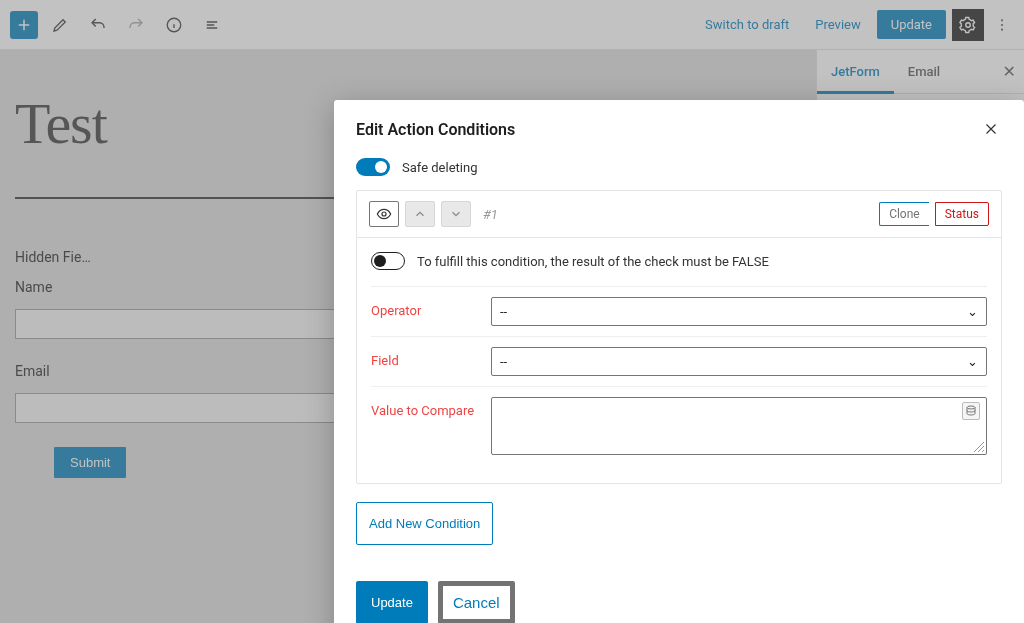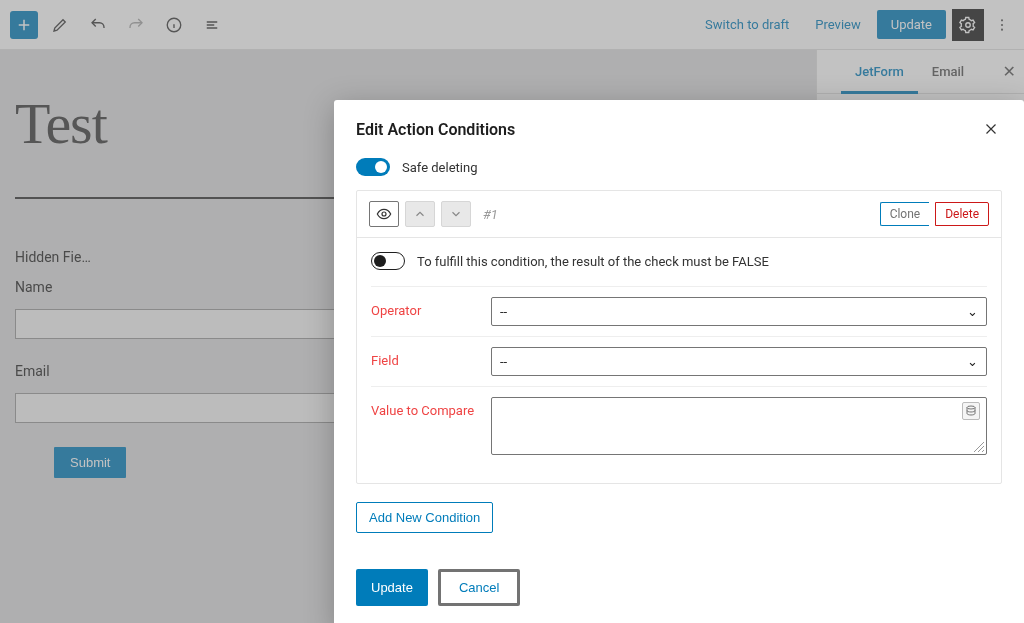--- a/index.html
+++ b/index.html
@@ -23,21 +23,21 @@
 .page-title { font-size: 58px; font-weight: 300; color: #3b3b3b; margin-left: 10px; margin-bottom: 40px; font-family: Georgia, serif; letter-spacing: -1px; }
 .divider { border-top: 2px solid #333; margin: 0 10px 50px 10px; }
 .form-preview { margin-left: 10px; }
 .field-label { font-size: 14px; color: #252525; margin-bottom: 14px; }
 .fake-input { width: 100%; max-width: 770px; height: 30px; background: #f5f5f5; border: 1px solid #999; margin-bottom: 24px; }
 .submit-btn { background: #007cba; color: #ffffff; padding: 8px 16px; border: none; border-radius: 1px; cursor: pointer; font-size: 13px; margin-left: 39px; }
 .corner-add { position: absolute; right: 10px; bottom: 48px; width: 24px; height: 24px; background: #1e1e1e; color:#fff; display:flex; align-items:center; justify-content:center; }
 
 
 .sidebar { width: 208px; background: #fff; border-left: 1px solid #e0e0e0; overflow-y: auto; font-size: 13px; }
-.sb-tabs { display: flex; border-bottom: 1px solid #e0e0e0; position: relative; padding-left: 24px; }
+.sb-tabs { display: flex; border-bottom: 1px solid #e0e0e0; position: relative; }
 .sb-tab { padding: 14px 14px 12px 14px; cursor: pointer; color: #555; font-weight: 500; }
 .sb-tab.active { color: #007cba; border-bottom: 3px solid #007cba; margin-bottom: -1px; }
 .sb-close { position: absolute; right: 8px; top: 12px; cursor: pointer; font-size: 16px; color: #555; }
 .sb-panel { border-bottom: 1px solid #e3e3e3; padding: 13px 14px; display: flex; justify-content: space-between; align-items: center; cursor: pointer; }
 .sb-panel-title { font-weight: 500; color: #1e1e1e; }
 .chev { color: #555; }
 .sb-panel-body { padding: 0 14px 16px 14px; }
 .action-select { width: 118px; border: 1px solid #949494; padding: 5px 6px; font-size: 12px; display: inline-flex; align-items: center; justify-content: space-between; border-radius: 2px; }
 .action-row { display: flex; align-items: center; gap: 8px; margin-top: 2px; }
 .action-icons { display: flex; gap: 10px; color: #555; }
@@ -73,25 +73,25 @@
 .cond-toggle-row { display:flex; align-items:center; gap: 12px; margin-bottom: 16px; }
 .form-row { display: flex; align-items: flex-start; padding: 10px 0; border-top: 1px solid #eee; }
 .form-row:first-of-type { border-top: 1px solid #eee; }
 .form-lbl { width: 120px; padding-top: 6px; font-size: 13px; color: #ef4444; }
 .form-ctl { flex: 1; }
 .select-box { width: 100%; border: 1px solid #757575; padding: 6px 8px; display: flex; justify-content: space-between; align-items: center; border-radius: 2px; font-size: 13px; cursor:pointer; }
 .textarea-box { width: 100%; min-height: 58px; border: 1px solid #757575; border-radius: 2px; position: relative; padding: 6px; resize: both; }
 .db-icon { position: absolute; right: 6px; top: 4px; width: 18px; height: 18px; border: 1px solid #bbb; border-radius:2px; display:flex; align-items:center; justify-content:center; color:#666; background:#f5f5f5; }
 .resize-grip { position:absolute; right:2px; bottom:2px; width:10px; height:10px; }
 
-.add-cond-btn { border: 1px solid #007cba; color: #007cba; padding: 7px 12px; background: #fff; border-radius: 2px; cursor: pointer; font-size: 13px; }
+.add-cond-btn { border: 1px solid #007cba; color: #007cba; padding: 13px 12px; background: #fff; border-radius: 2px; cursor: pointer; font-size: 13px; }
 
 .modal-foot { padding: 18px 22px 24px; display: flex; gap: 10px; }
 .btn-update { background: #007cba; color: #fff; padding: 8px 15px; border: none; border-radius: 2px; cursor: pointer; font-size: 13px; }
-.btn-cancel { border: 3px solid #737373; color: #007cba; background:#fff; padding: 8px 18px; border-radius: 2px; cursor: pointer; font-size: 13px; }
+.btn-cancel { border: 5px solid #737373; color: #007cba; background:#fff; padding: 8px 10px; border-radius: 2px; cursor: pointer; font-size: 15px; }
 </style>
 </head>
 <body>
 
 <div class="top-toolbar">
   <div class="tb-btn add">
     <svg viewBox="0 0 24 24" fill="none" stroke="currentColor" stroke-width="2">
         <path d="M12 5v14M5 12h14"></path>
       </svg>
   </div>
@@ -251,21 +251,21 @@
               </svg>
           </div>
           <div class="mini-btn mute">
             <svg width="14" height="14" viewBox="0 0 24 24" fill="none" stroke="currentColor" stroke-width="2">
                 <path d="M6 9l6 6 6-6"></path>
               </svg>
           </div>
           <span class="cond-num">#1</span>
           <div class="cond-head-spacer"></div>
           <div class="pill-btn pill-clone">Clone</div>
-          <div class="pill-btn pill-delete">Delete</div>
+          <div class="pill-btn pill-delete">Status</div>
         </div>
         <div class="cond-body">
           <div class="cond-toggle-row">
             <div class="toggle off">
                 <div class="knob"></div>
               </div>
             <span class="toggle-text">To fulfill this condition, the result of the check must be FALSE</span>
           </div>
 
           <div class="form-row">

